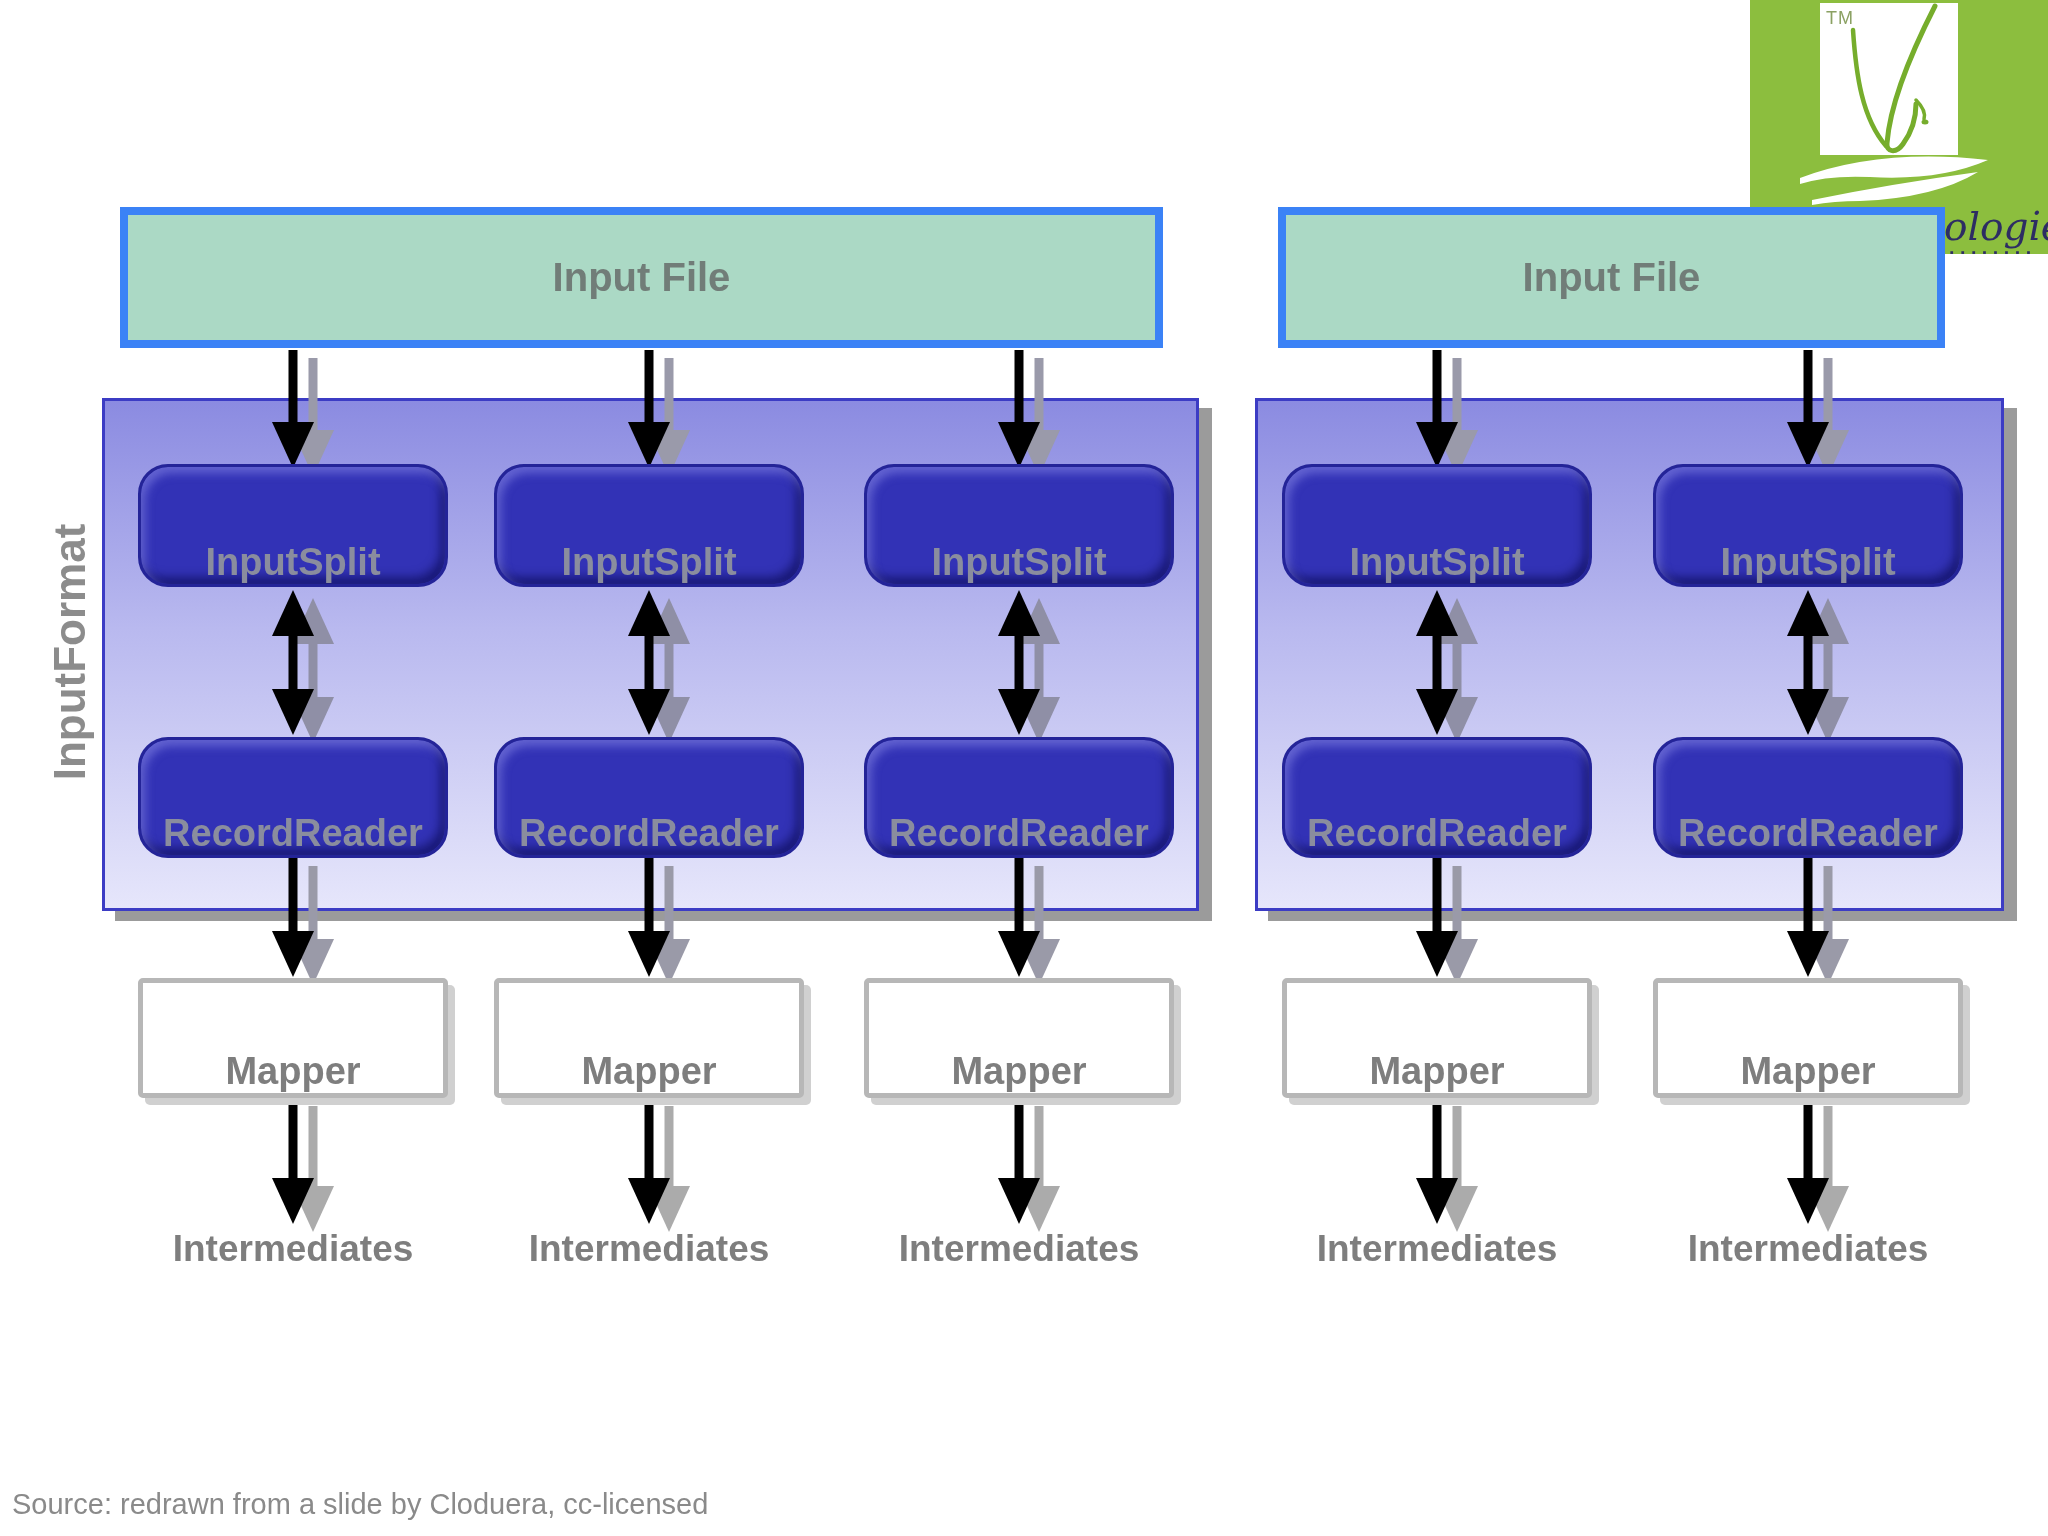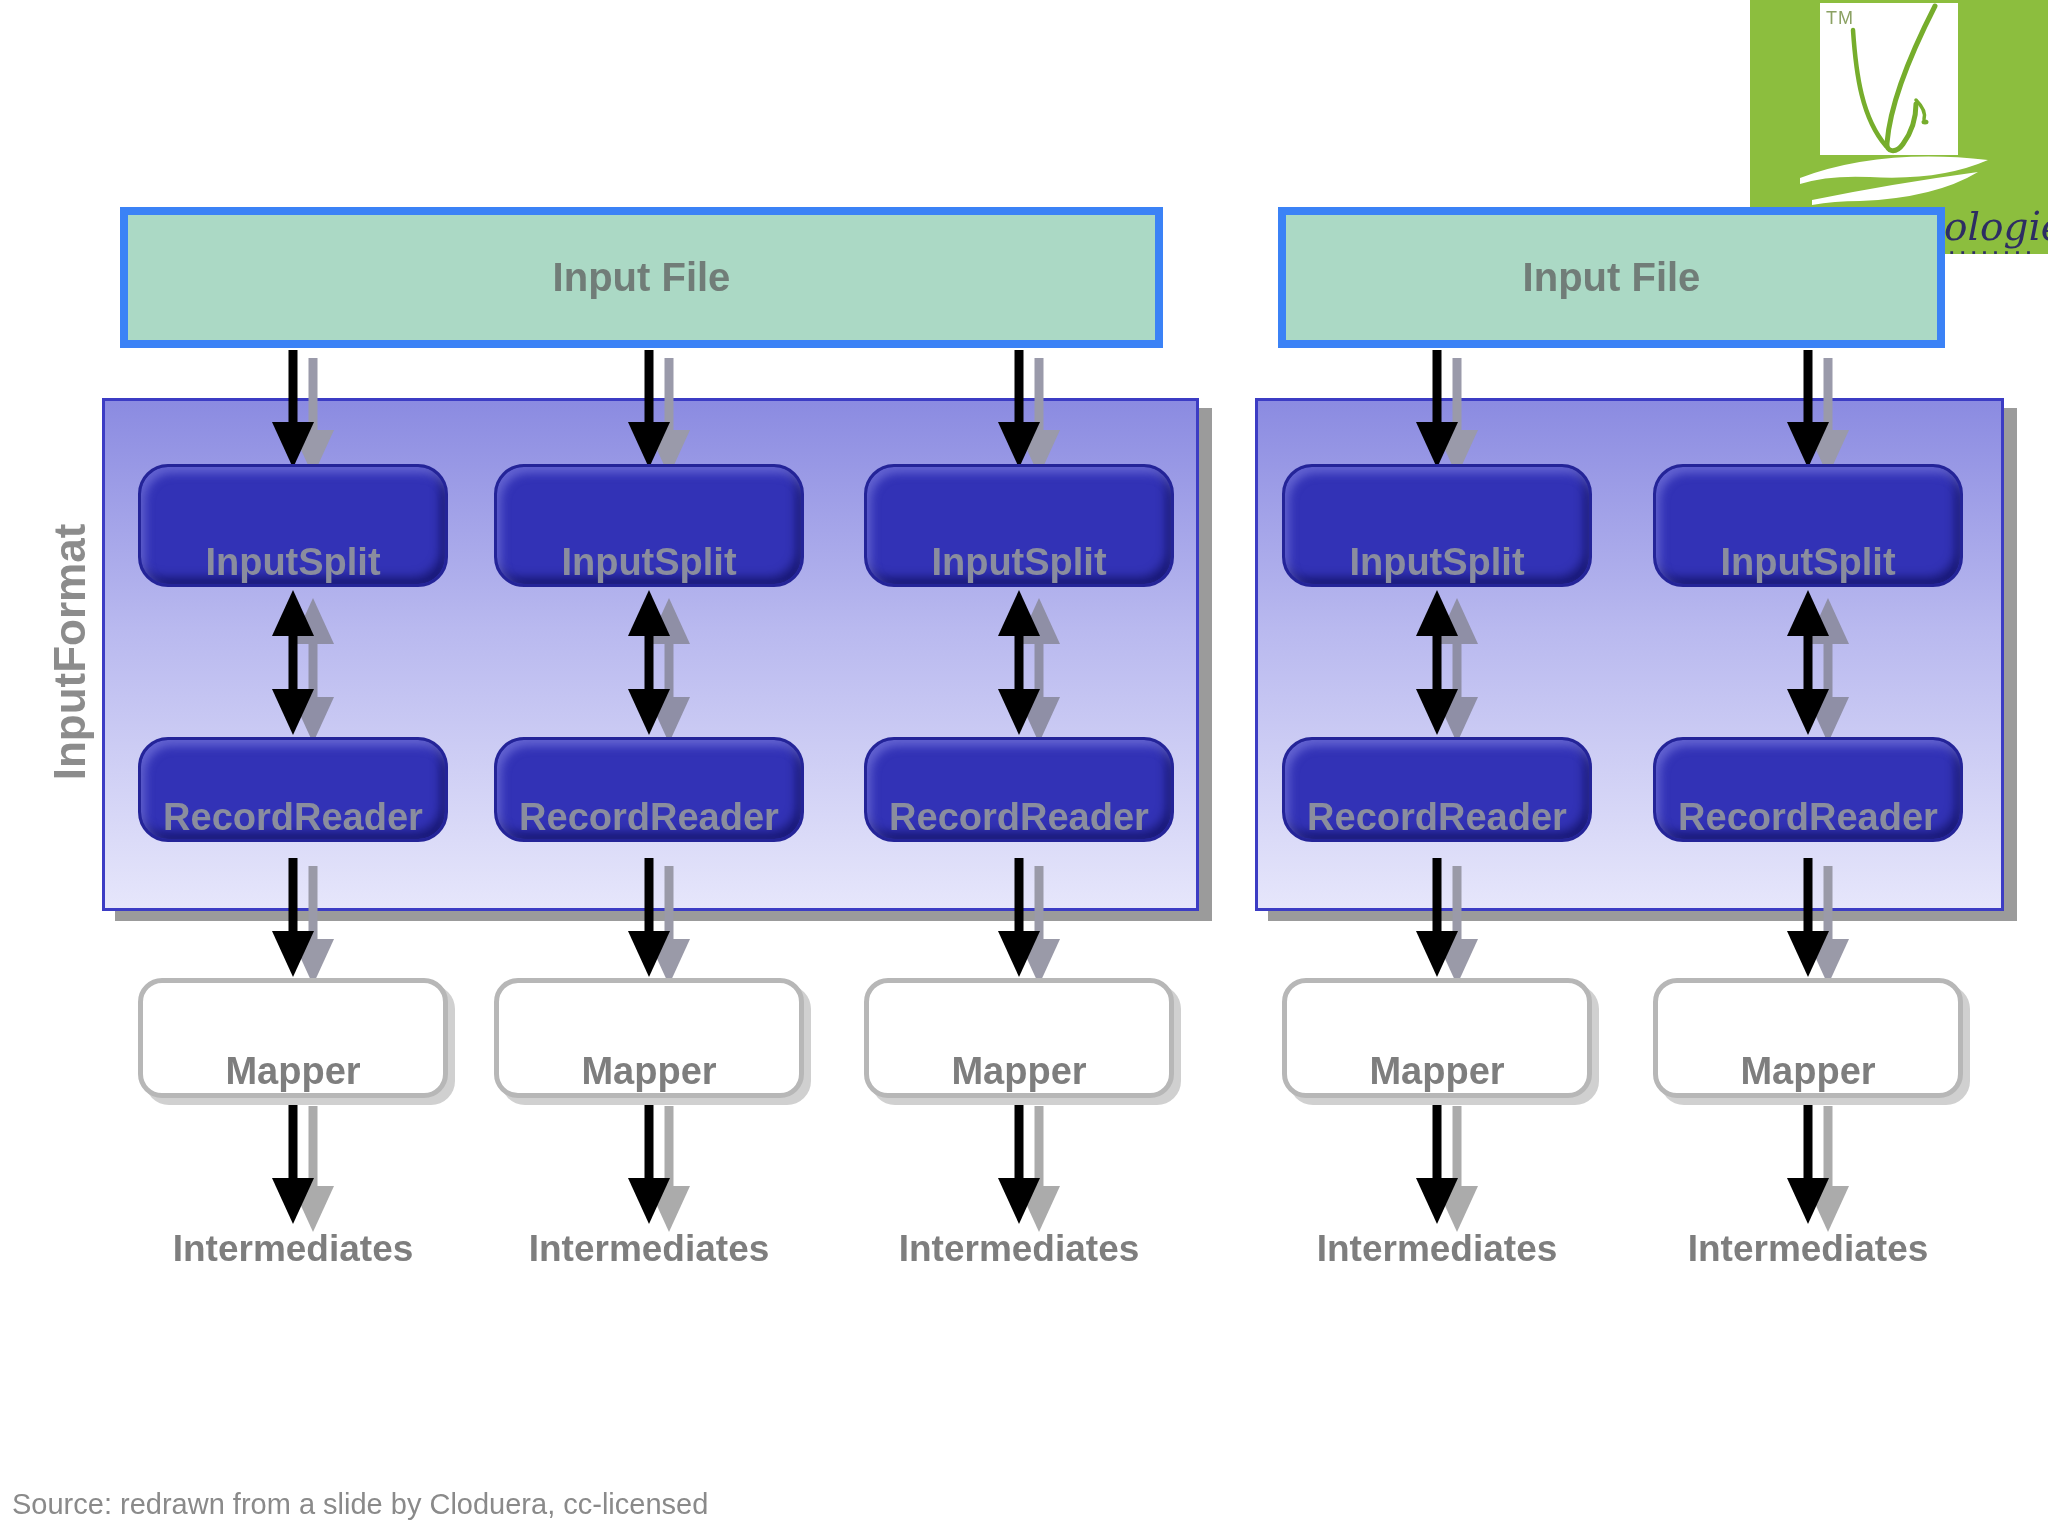--- a/index.html
+++ b/index.html
@@ -38,23 +38,23 @@
     font-size:44px;font-weight:bold;color:#8c8c8c;white-space:nowrap;
   }
   
   .node{position:absolute;width:310px;box-sizing:border-box;z-index:8;
     display:flex;align-items:flex-end;justify-content:center;font-weight:bold;}
   .dark-node{
     height:123px;top:464px;background:#3232b6;border:3px solid #242498;border-radius:30px;
     box-shadow:inset 4px 6px 10px rgba(150,150,240,.5), inset -5px -7px 10px rgba(0,0,60,.5);
     color:#8a8d9e;font-size:38px;
   }
-  .reader{top:737px;height:105px;}
+  .reader{top:737px;height:121px;}
   .mapper-node{
-    top:978px;height:120px;background:#ffffff;border:5px solid #b7b7b7;border-radius:24px;
+    top:978px;height:120px;background:#ffffff;border:5px solid #b7b7b7;border-radius:5px;
     box-shadow:7px 7px 0 #d0d0d0;color:#7e7e7e;font-size:38px;
   }
   .intermediates{
     position:absolute;top:1228px;width:420px;z-index:8;text-align:center;
     font-size:37px;font-weight:bold;color:#7e7e7e;
   }
   .c1{left:138px;} .c2{left:494px;} .c3{left:864px;} .c4{left:1282px;} .c5{left:1653px;}
   .i1{left:83px;}  .i2{left:439px;} .i3{left:809px;} .i4{left:1227px;} .i5{left:1598px;}
   
   .arrow{position:absolute;z-index:7;}

